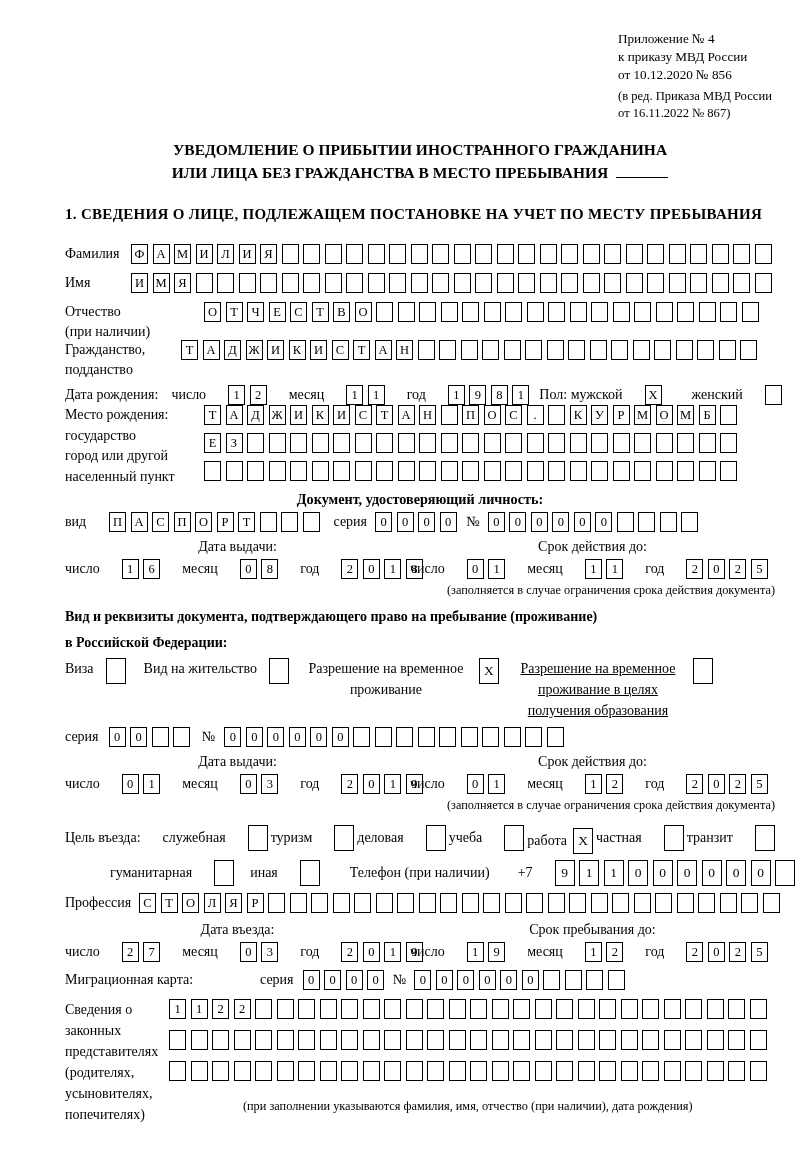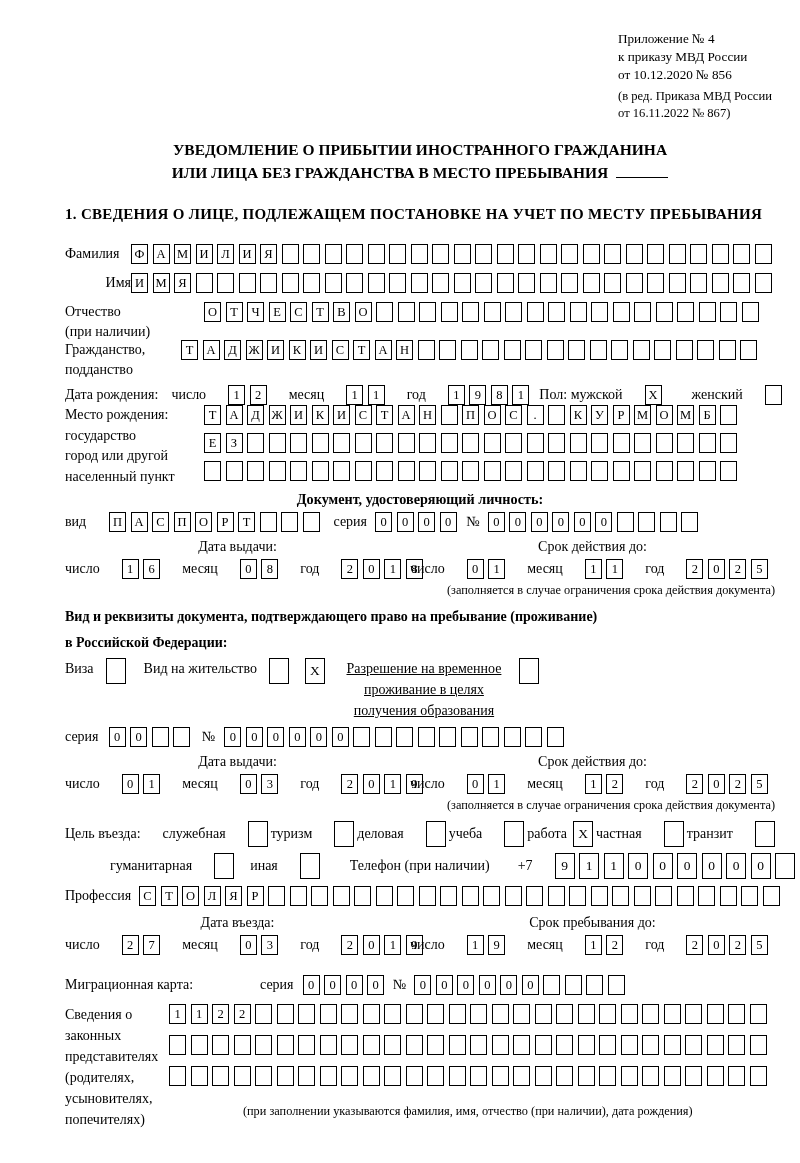--- a/index.html
+++ b/index.html
@@ -84,21 +84,21 @@
         <span class="cell"></span>
         <span class="cell"></span>
         <span class="cell"></span>
         <span class="cell"></span>
         <span class="cell"></span>
         <span class="cell"></span>
       </span>
   </div>
 
   <div class="row" style="margin-bottom:9px;">
-    <span class="lbl" style="width:66px;text-align:right;">Имя</span>
+    <span class="lbl" style="width:66px;">Имя</span>
     <span class="cells">
         <span class="cell">И</span>
         <span class="cell">М</span>
         <span class="cell">Я</span>
         <span class="cell"></span>
         <span class="cell"></span>
         <span class="cell"></span>
         <span class="cell"></span>
         <span class="cell"></span>
         <span class="cell"></span>
@@ -420,20 +420,21 @@
           <span class="cell"></span>
         </span>
     </span>
     <span class="capbox" style="margin-left:18px;">
       <span class="cap">Вид на жительство</span>
       <span class="cells">
           <span class="cell"></span>
         </span>
     </span>
     <span class="capbox" style="margin-left:16px;">
+      <span class="cap" style="width:162px;">Разрешение на временное проживание</span>
       <span class="cells">
           <span class="cell">X</span>
         </span>
     </span>
     <span class="capbox" style="margin-left:16px;text-decoration:underline;">
       <span class="cap" style="width:166px;">Разрешение на временное проживание в целях получения образования</span>
       <span class="cells">
           <span class="cell"></span>
         </span>
     </span>
@@ -535,21 +536,21 @@
       <span class="cells">
           <span class="cell"></span>
         </span>
       </span>
     <span class="dgrp">
         <span>учеба</span>
       <span class="cells">
           <span class="cell"></span>
         </span>
       </span>
-    <span class="dgrp" style="gap:6px;">
+    <span class="dgrp" style="gap:6px;margin-top:7px;">
         <span>работа</span>
       <span class="cells">
           <span class="cell">X</span>
         </span>
       </span>
     <span class="dgrp">
         <span>частная</span>
       <span class="cells">
           <span class="cell"></span>
         </span>
@@ -671,21 +672,21 @@
         <span class="cells">
             <span class="cell">2</span>
             <span class="cell">0</span>
             <span class="cell">2</span>
             <span class="cell">5</span>
           </span>
       </div>
     </div>
   </div>
 
-  <div class="row" style="margin-top:20px;align-items:center;">
+  <div class="row" style="margin-top:8px;align-items:center;">
     <span class="lbl" style="width:163px;">Миграционная карта:</span>
     <span class="lbl" style="margin-left:32px;margin-right:9px;">серия</span>
     <span class="cells">
         <span class="cell">0</span>
         <span class="cell">0</span>
         <span class="cell">0</span>
         <span class="cell">0</span>
       </span>
     <span class="lbl" style="margin-left:9px;margin-right:8px;">№</span>
     <span class="cells">

